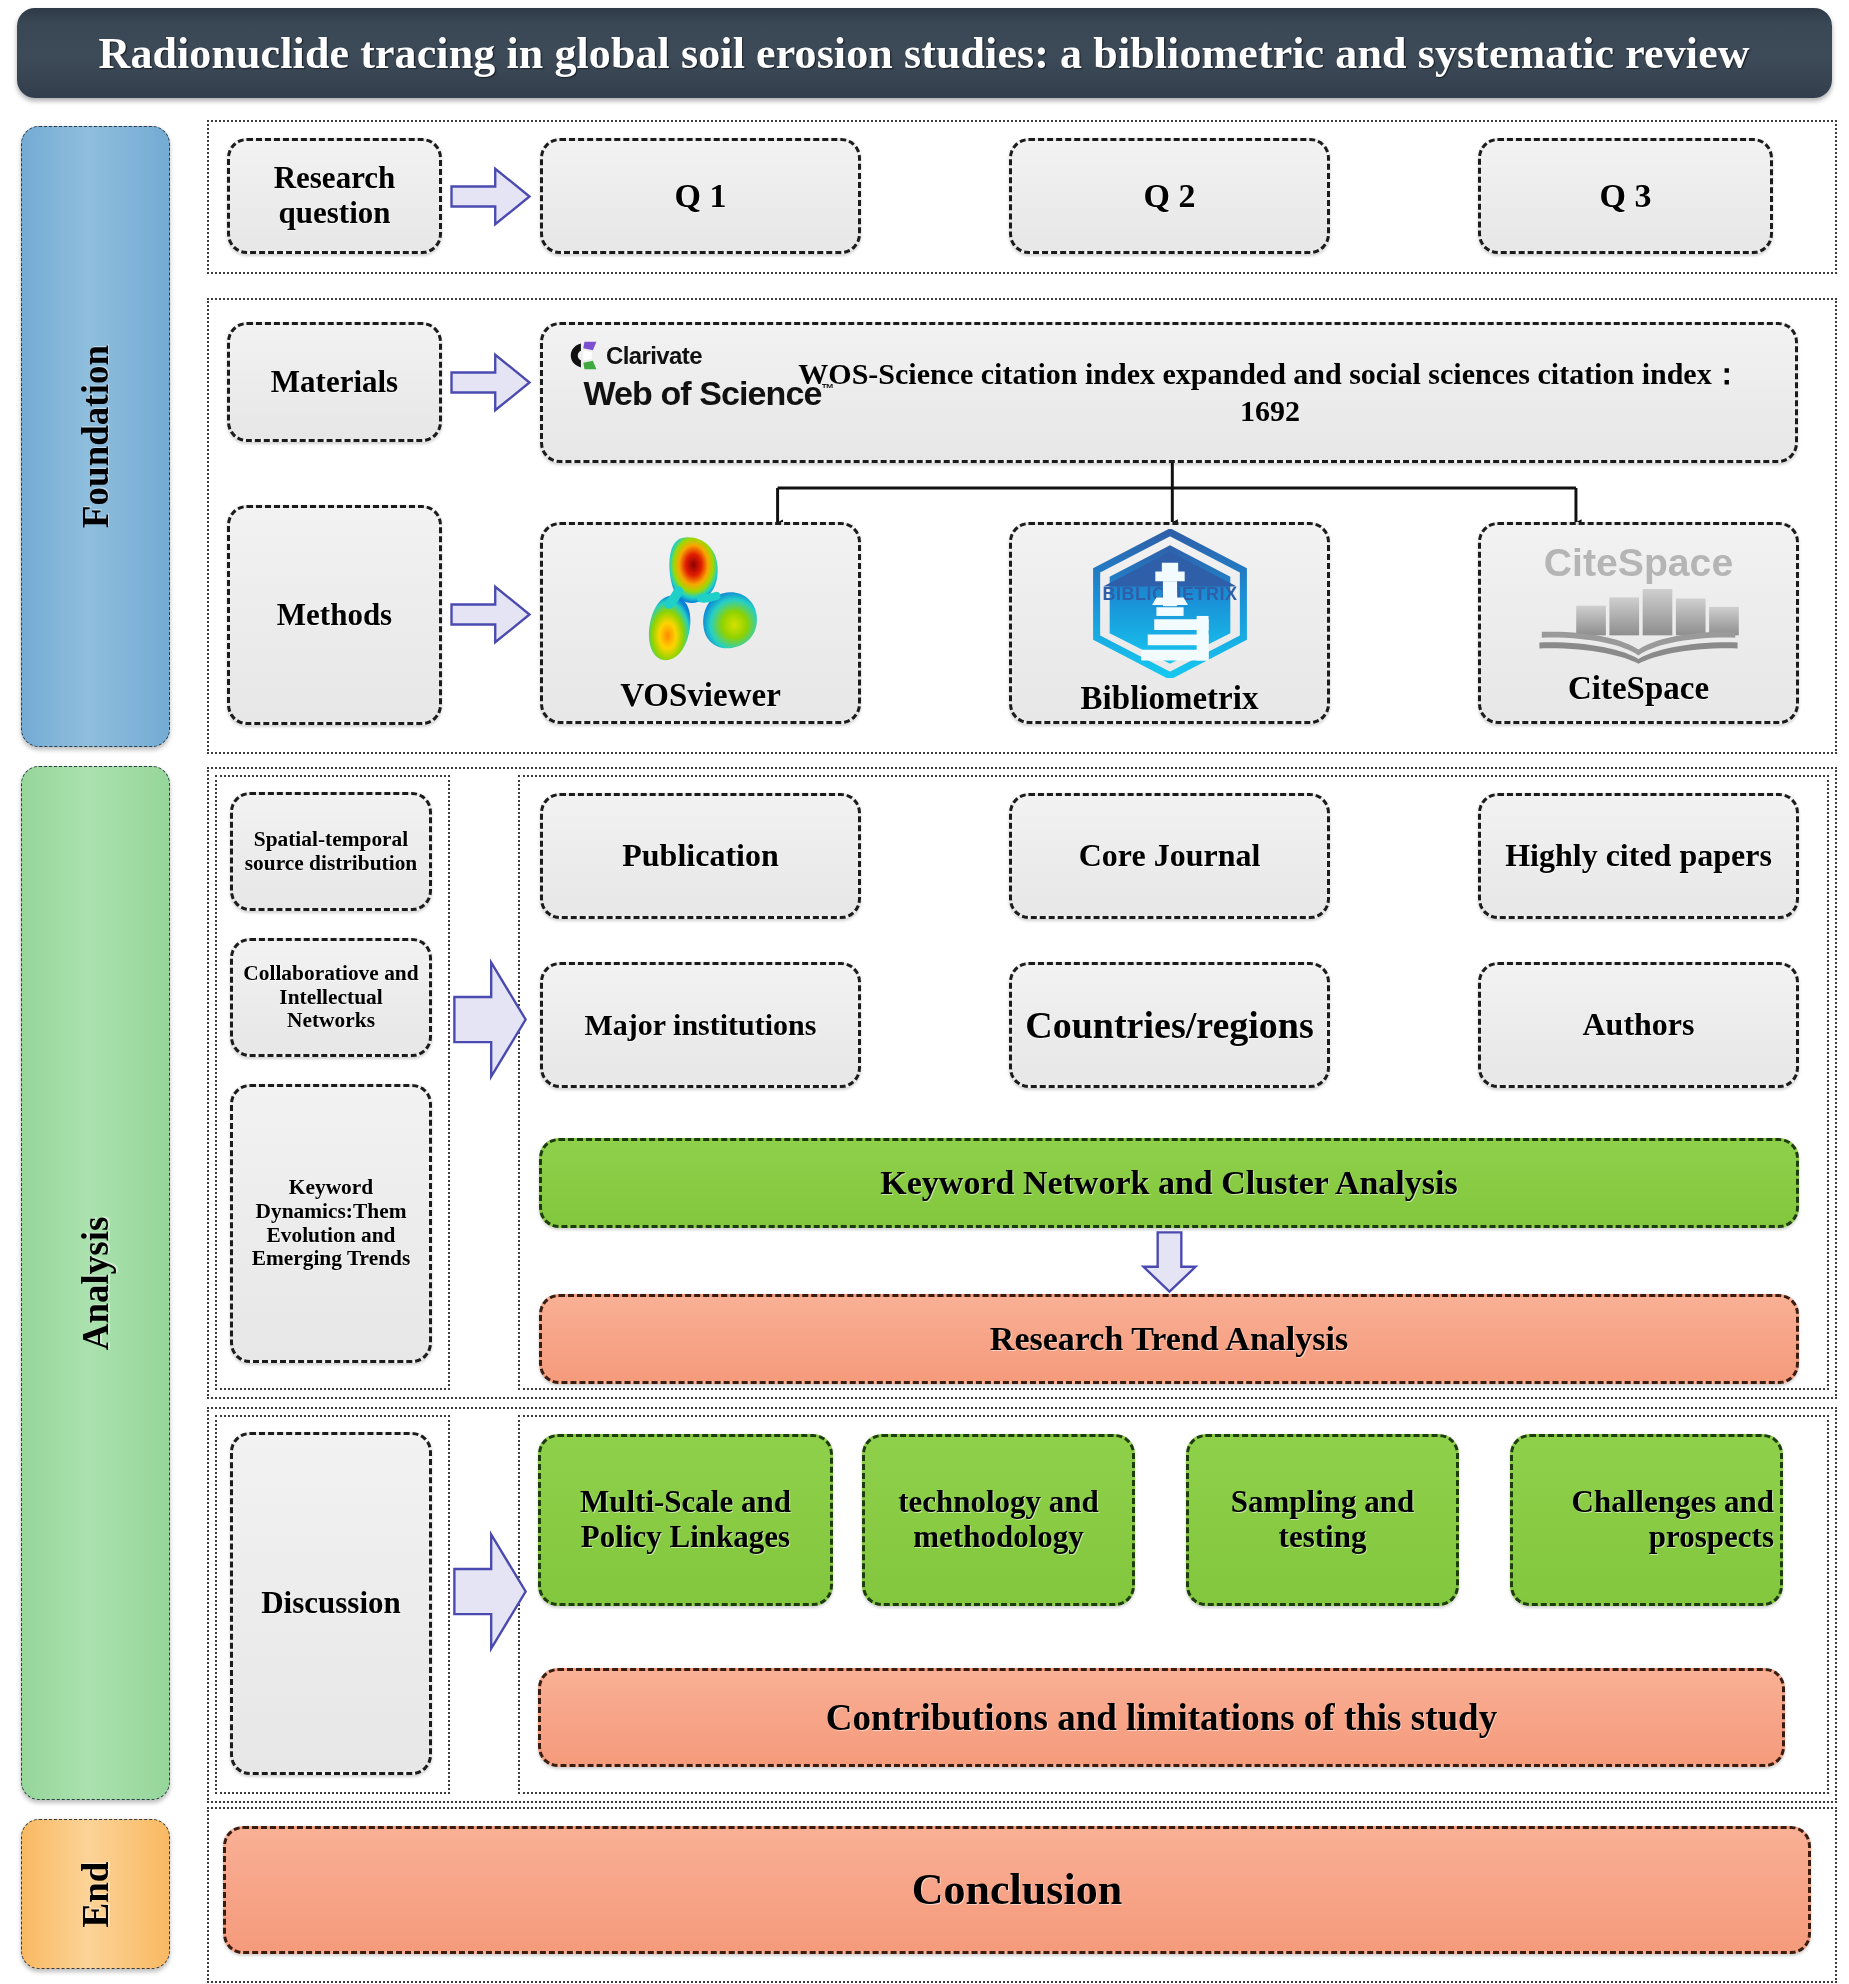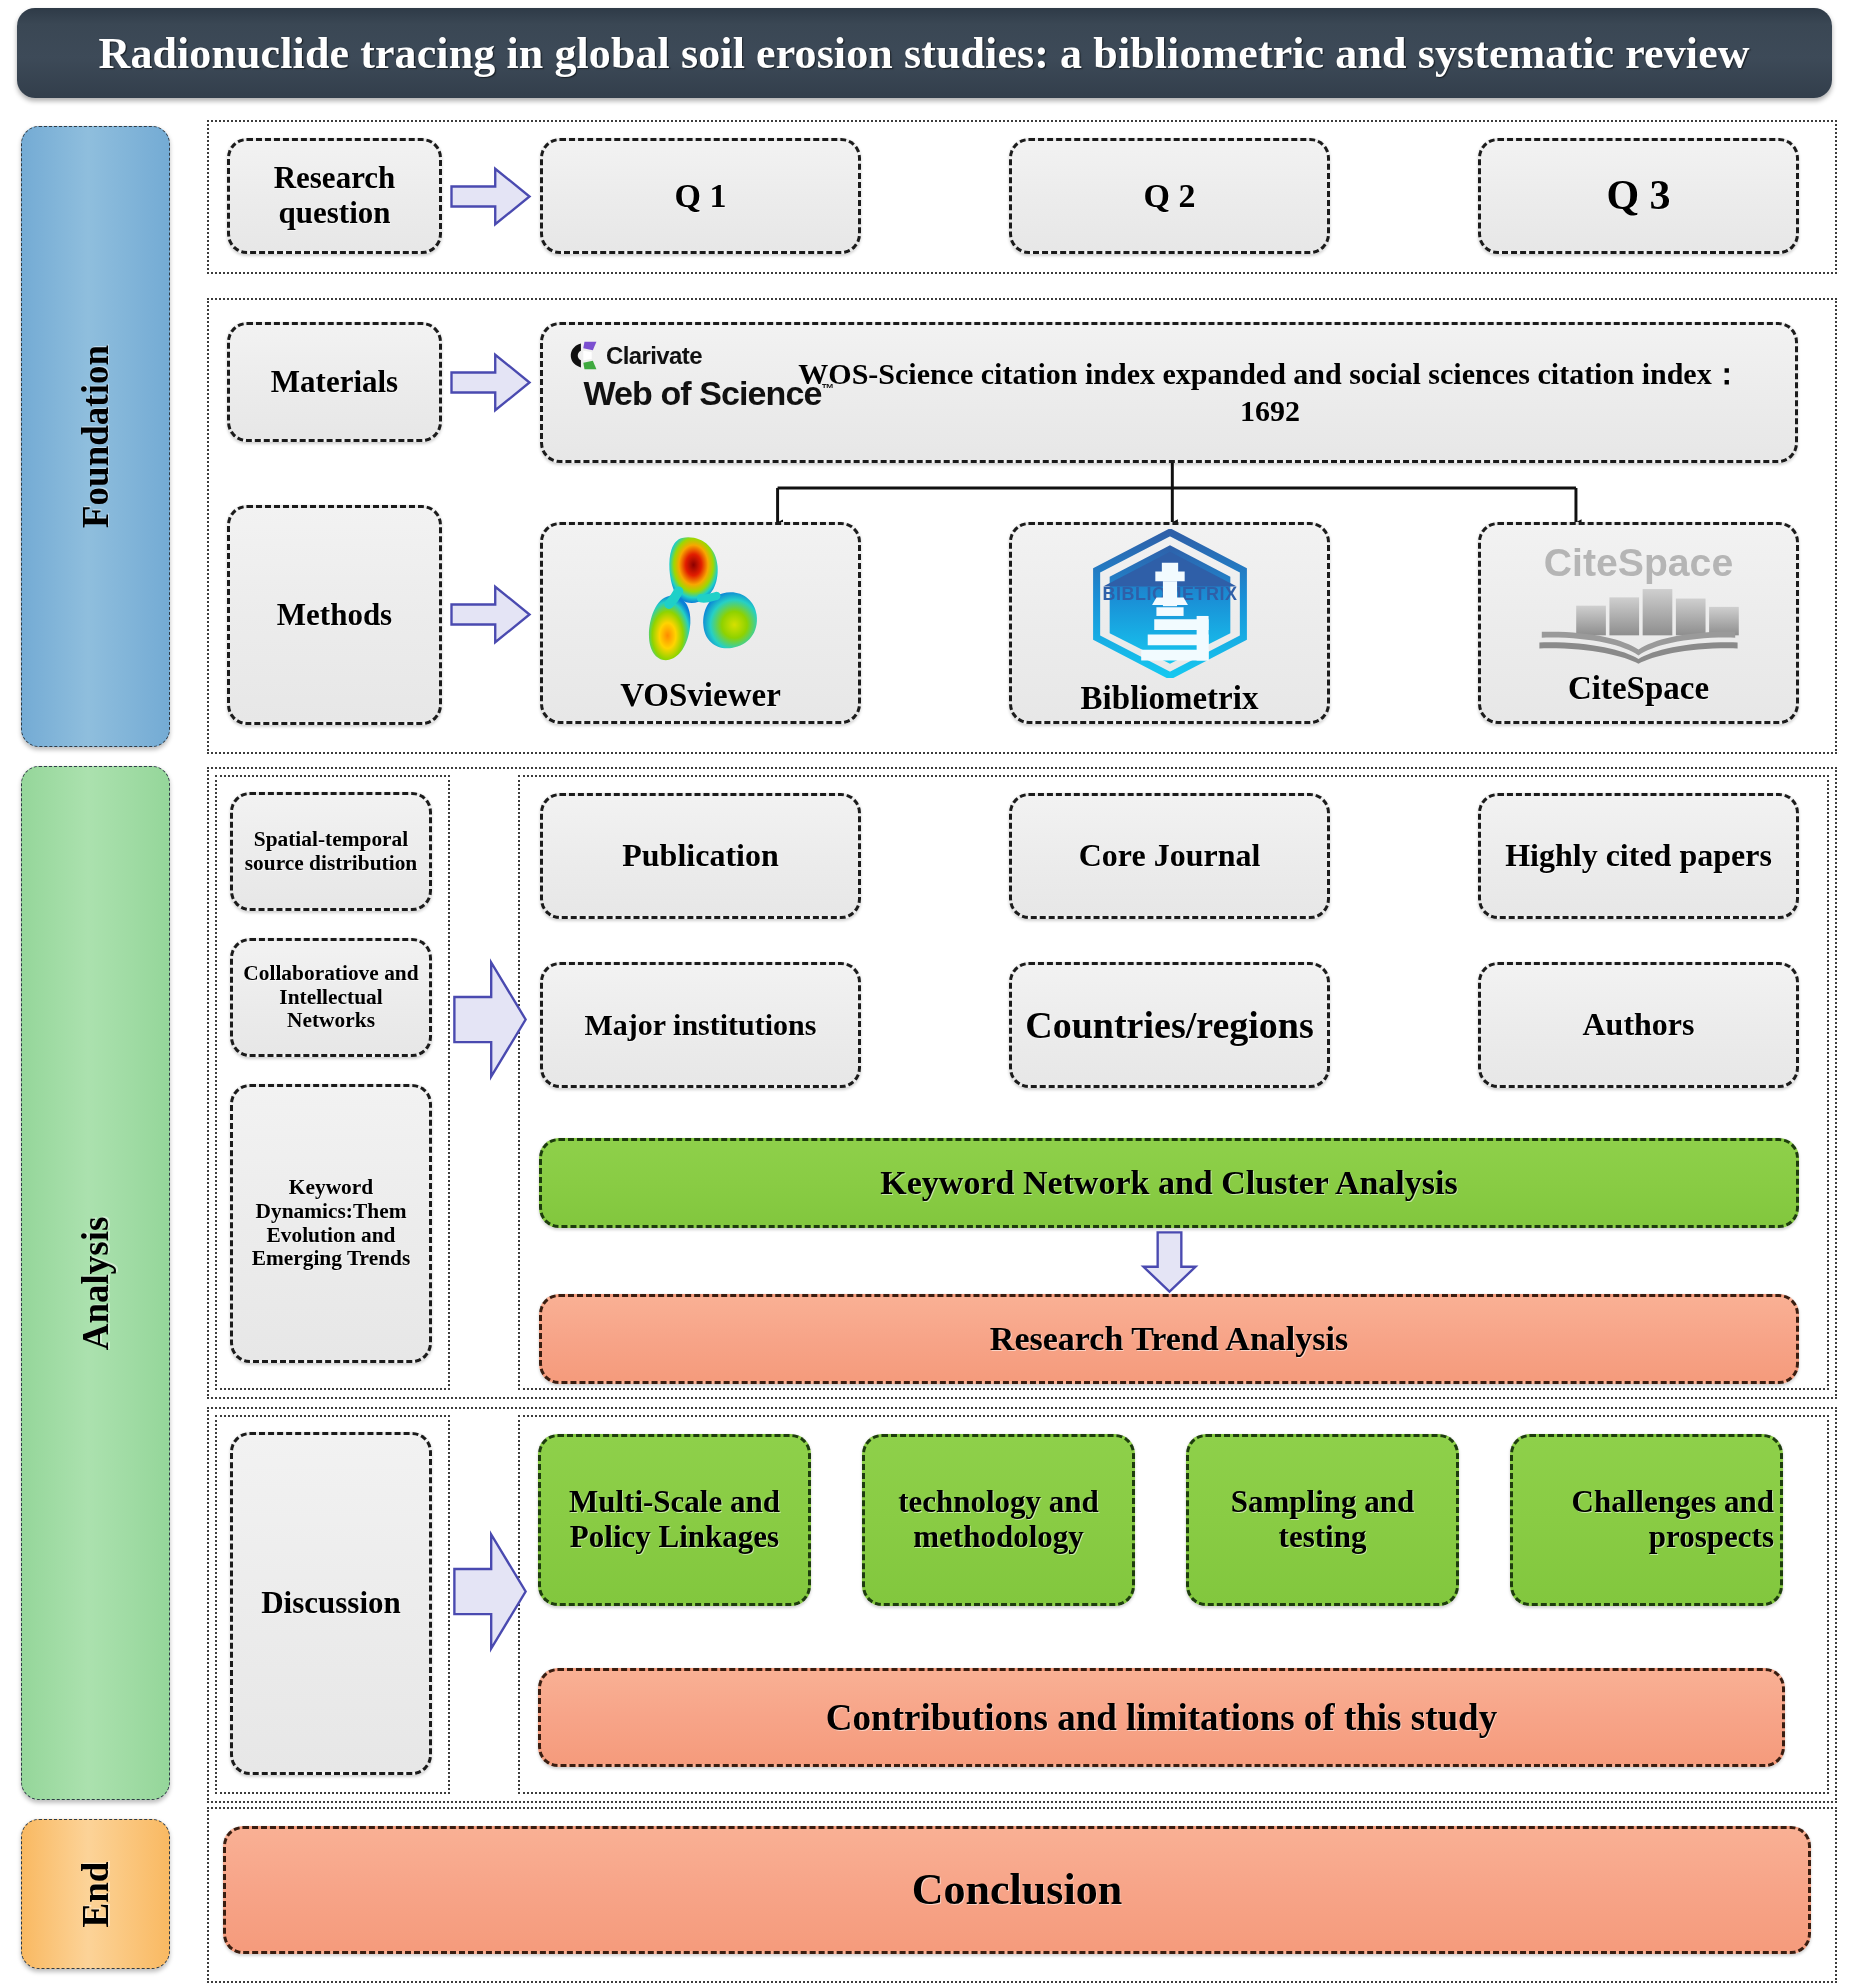--- a/index.html
+++ b/index.html
@@ -121,21 +121,21 @@
       <polygon points="4,38 78,38 78,8 136,55 78,102 78,72 4,72" fill="#e4e4f5" stroke="#4a4ab0" stroke-width="4"></polygon>
     </svg>
   </div>
 
   <div class="box" style="left:540px;top:138px;width:321px;height:116px;font-size:34px;">
     <span class="lbl">Q 1</span>
   </div>
   <div class="box" style="left:1009px;top:138px;width:321px;height:116px;font-size:34px;">
     <span class="lbl">Q 2</span>
   </div>
-  <div class="box" style="left:1478px;top:138px;width:321px;height:116px;font-size:42px;">
+  <div class="box" style="left:1478px;top:138px;width:295px;height:116px;font-size:34px;">
     <span class="lbl">Q 3</span>
   </div>
 
   <div class="group" style="left:207px;top:298px;width:1626px;height:452px;"></div>
 
   <div class="box" style="left:227px;top:322px;width:215px;height:120px;font-size:31px;">
     <span class="lbl">Materials</span>
   </div>
 
   <div class="barrow" style="left:449px;top:350px;width:83px;height:65px;">
@@ -319,21 +319,21 @@
   <div class="box" style="left:230px;top:1432px;width:202px;height:343px;font-size:31px;">
     <span class="lbl">Discussion</span>
   </div>
 
   <div class="barrow" style="left:452px;top:1526px;width:76px;height:131px;">
     <svg viewBox="0 0 128 220" width="76" height="131">
       <polygon points="4,72 66,72 66,14 124,110 66,206 66,148 4,148" fill="#e4e4f5" stroke="#4a4ab0" stroke-width="4"></polygon>
     </svg>
   </div>
 
-  <div class="box green" style="left:538px;top:1434px;width:273px;height:172px;font-size:31px;">
+  <div class="box green" style="left:538px;top:1434px;width:295px;height:172px;font-size:31px;">
     <span class="lbl">Multi-Scale and Policy Linkages</span>
   </div>
   <div class="box green" style="left:862px;top:1434px;width:273px;height:172px;font-size:31px;">
     <span class="lbl">technology and methodology</span>
   </div>
   <div class="box green" style="left:1186px;top:1434px;width:273px;height:172px;font-size:31px;">
     <span class="lbl">Sampling and testing</span>
   </div>
   <div class="box green" style="left:1510px;top:1434px;width:273px;height:172px;font-size:31px;text-align:right;">
     <span class="lbl">Challenges and prospects</span>

